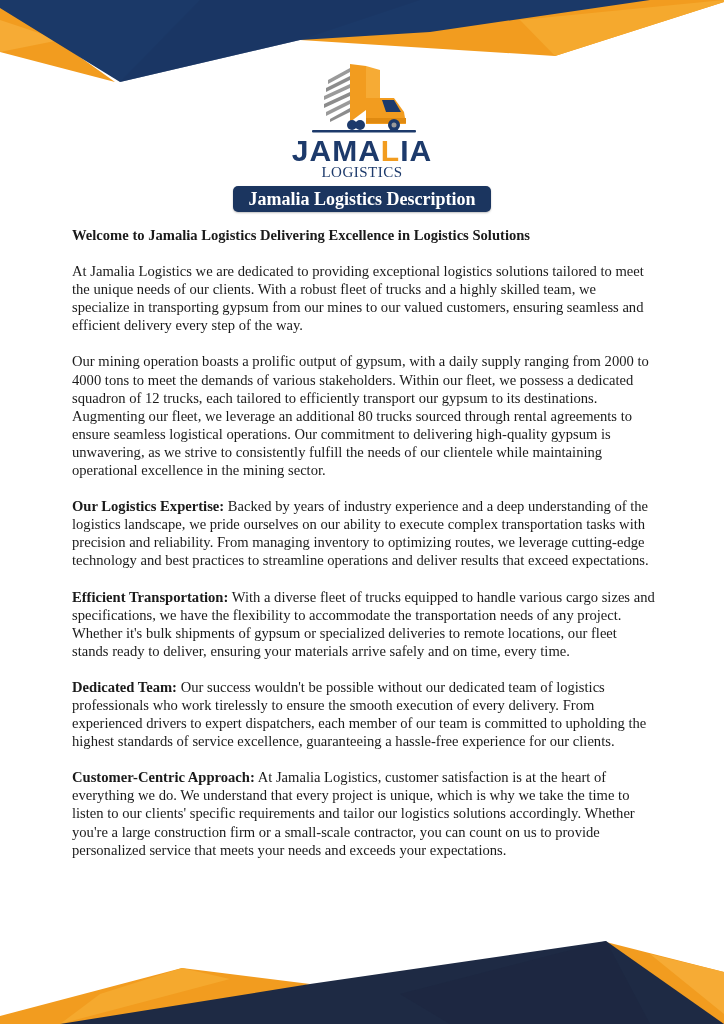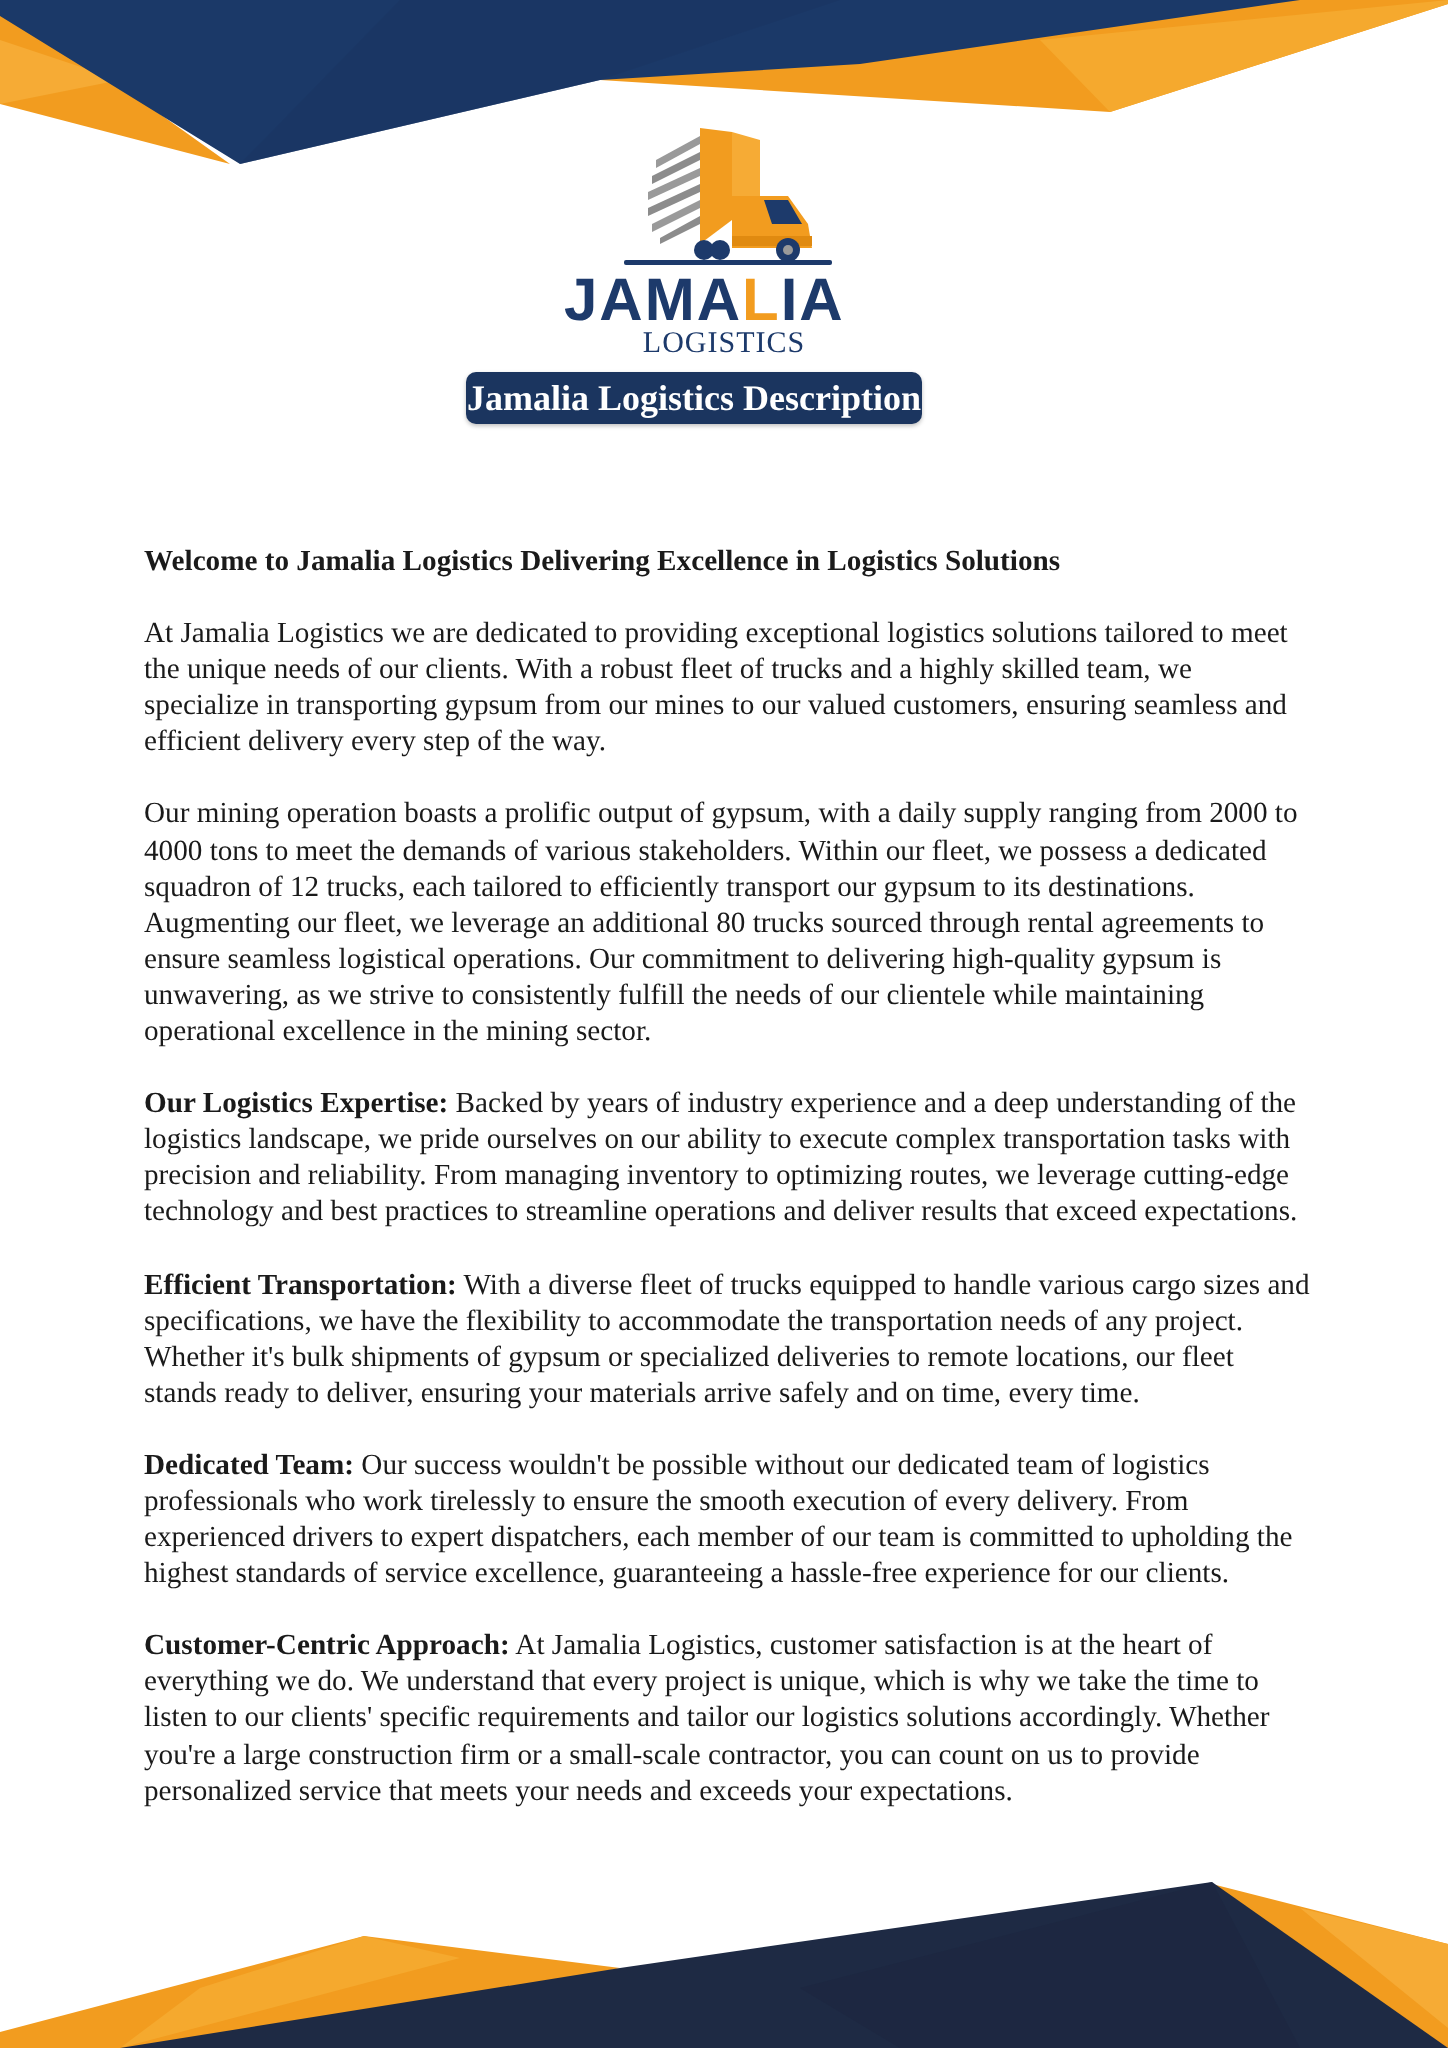--- a/index.html
+++ b/index.html
@@ -30,20 +30,21 @@
       left: 282px;
       top: 58px;
       width: 160px;
       height: 120px;
     }
     .logo-word {
       position: absolute;
       left: 0;
       top: 78px;
       width: 160px;
+      text-align: center;
       font-family: "Liberation Sans", "DejaVu Sans", sans-serif;
       font-weight: 900;
       font-size: 30px;
       letter-spacing: 1px;
       color: #1d3a6b;
       line-height: 30px;
     }
     .logo-word .accent { color: #f29c1f; }
     .logo-sub {
       position: absolute;
@@ -54,41 +55,40 @@
       font-family: "Liberation Serif", serif;
       font-size: 15px;
       letter-spacing: 0.5px;
       color: #1d3a6b;
     }
 
     .title-badge {
       position: absolute;
       left: 233px;
       top: 186px;
-      width: 228px;
+      width: 258px;
       height: 26px;
       background: #1b355f;
       border-radius: 5px;
       color: #ffffff;
       font-family: "Liberation Serif", serif;
       font-weight: bold;
       font-size: 18px;
       line-height: 26px;
       text-align: center;
       box-shadow: 0 1px 2px rgba(0,0,0,0.25);
     }
 
     .content {
       position: absolute;
       left: 72px;
       top: 226px;
       width: 585px;
       font-size: 14.6px;
       line-height: 18.1px;
-      margin-top: 46px;
     }
     .heading {
       font-weight: bold;
       font-size: 14.6px;
       margin: 0 0 18px 0;
     }
     .para {
       margin: 0 0 18px 0;
     }
     .para b { font-weight: bold; }

